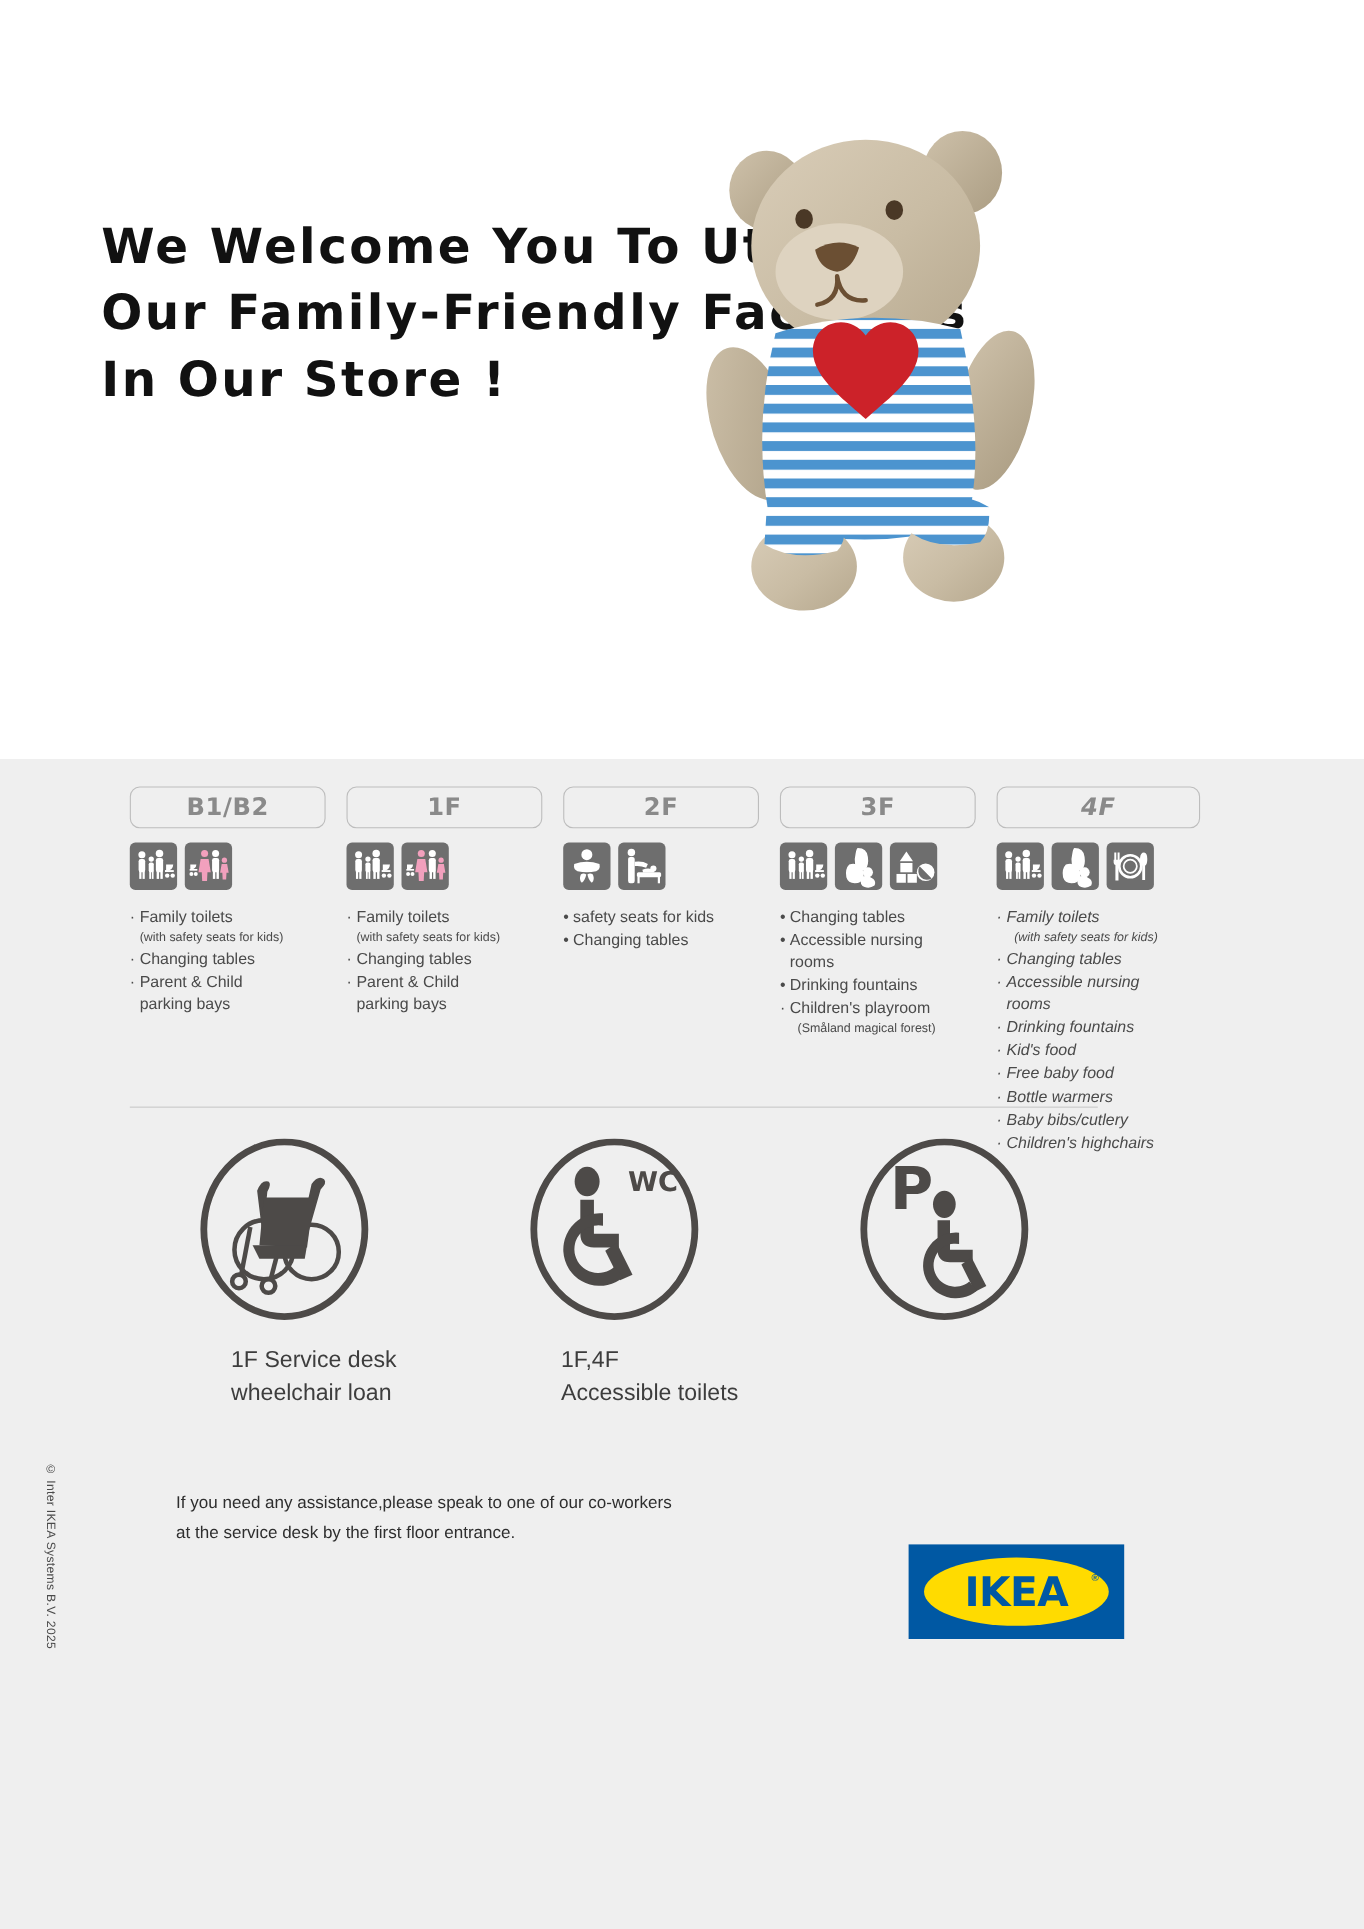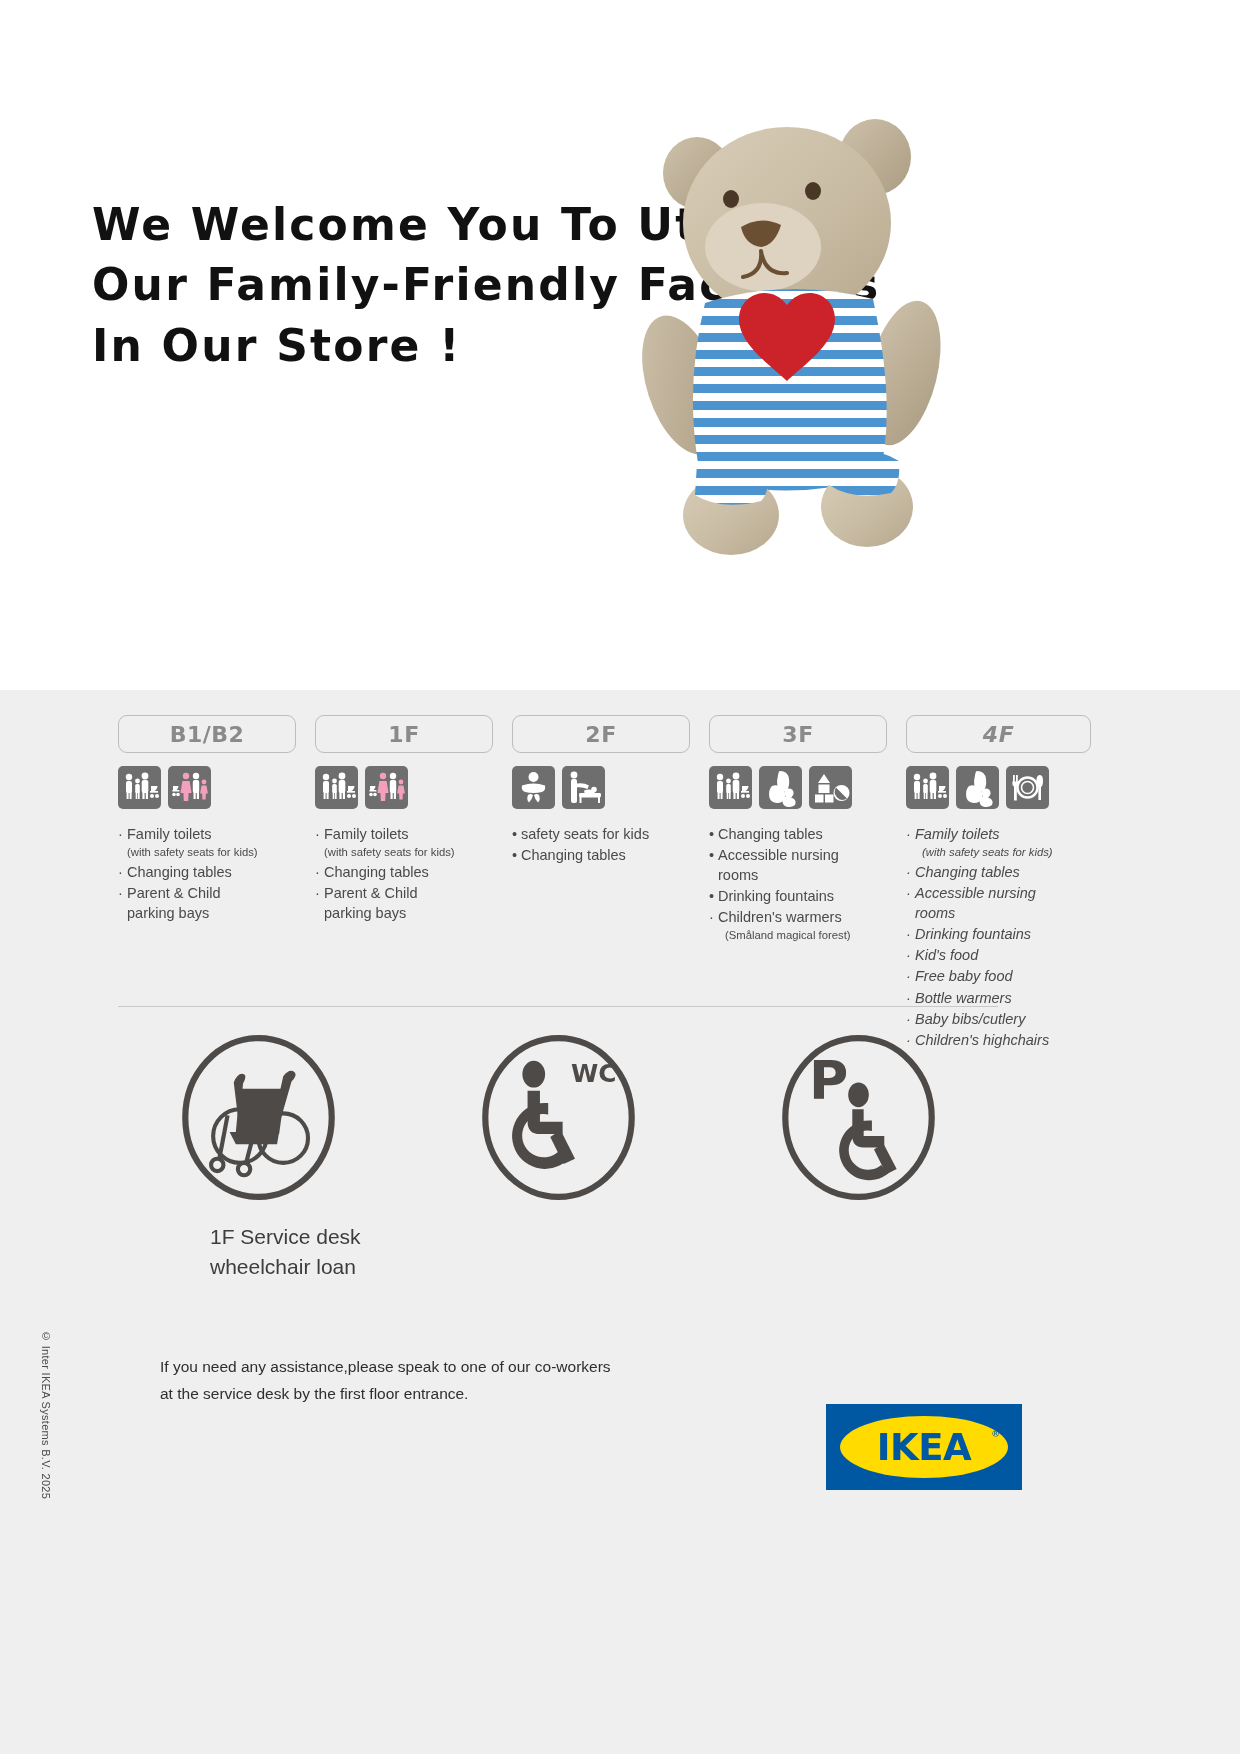--- a/index.html
+++ b/index.html
@@ -408,21 +408,21 @@
               <span class="dot">•</span>
               <span class="txt" style="white-space:pre-line">Accessible nursing
 rooms</span>
             </div>
           <div class="feat">
               <span class="dot">•</span>
               <span class="txt">Drinking fountains</span>
             </div>
           <div class="feat">
               <span class="dot">·</span>
-              <span class="txt">Children's warmers</span>
+              <span class="txt">Children's playroom</span>
             </div>
           <div class="sub" style="margin-left:16px">(Småland magical forest)</div>
         </div>
       </div>
 
       <div class="floor-col wide">
         <div class="floor-badge">4F</div>
         <div class="icon-row">
           <span class="pic">
             <svg viewBox="0 0 43 43">
@@ -539,20 +539,22 @@
 
       <div class="acc-col">
         <svg class="acc-icon c2" viewBox="0 0 160 160">
           <ellipse cx="80" cy="80" rx="71" ry="77" fill="none" stroke="#4d4a48" stroke-width="6"></ellipse>
           <ellipse cx="56" cy="38" rx="11" ry="13" fill="#4d4a48"></ellipse>
           <text x="92" y="46" font-family="DejaVu Sans, sans-serif" font-size="24" font-weight="bold" fill="#4d4a48">WC</text>
           <path d="M50 54h12v30h22v12H62q-12 0-12-12z" fill="#4d4a48"></path>
           <path d="M82 92l14 28-11 5-13-26z" fill="#4d4a48"></path>
           <path d="M70 66a32 32 0 1 0 18 56l-8-9a21 21 0 1 1-10-36z" fill="#4d4a48"></path>
         </svg>
+        <div class="acc-label">1F,4F
+Accessible toilets</div>
       </div>
 
       <div class="acc-col">
         <svg class="acc-icon" viewBox="0 0 160 160">
           <ellipse cx="80" cy="80" rx="71" ry="77" fill="none" stroke="#4d4a48" stroke-width="6"></ellipse>
           <text x="32" y="62" font-family="DejaVu Sans, sans-serif" font-size="52" font-weight="bold" fill="#4d4a48">P</text>
           <ellipse cx="80" cy="58" rx="10" ry="12" fill="#4d4a48"></ellipse>
           <path d="M74 72h11v26h20v11H85q-11 0-11-11z" fill="#4d4a48"></path>
           <path d="M104 105l13 25-10 5-12-24z" fill="#4d4a48"></path>
           <path d="M93 83a29 29 0 1 0 16 51l-7-8a19 19 0 1 1-9-33z" fill="#4d4a48"></path>

